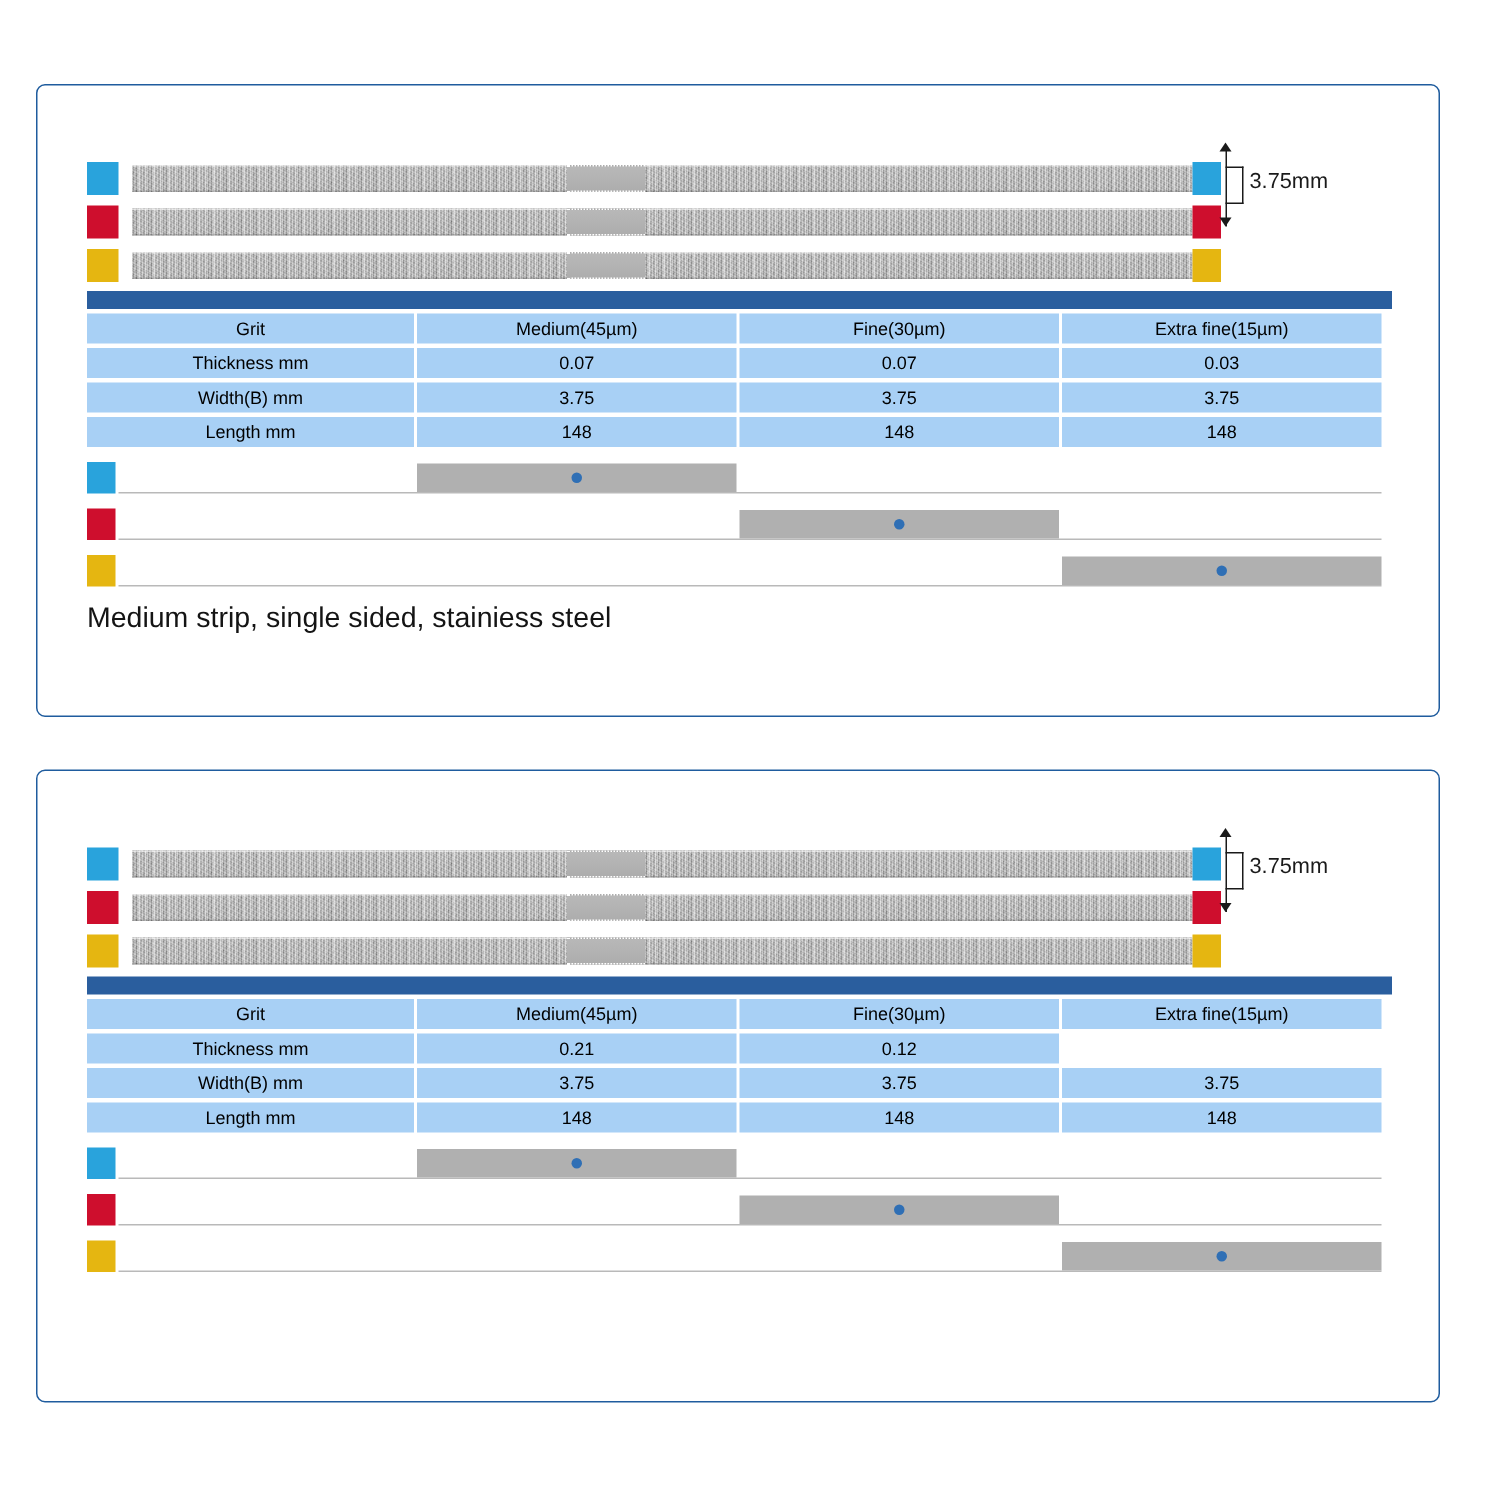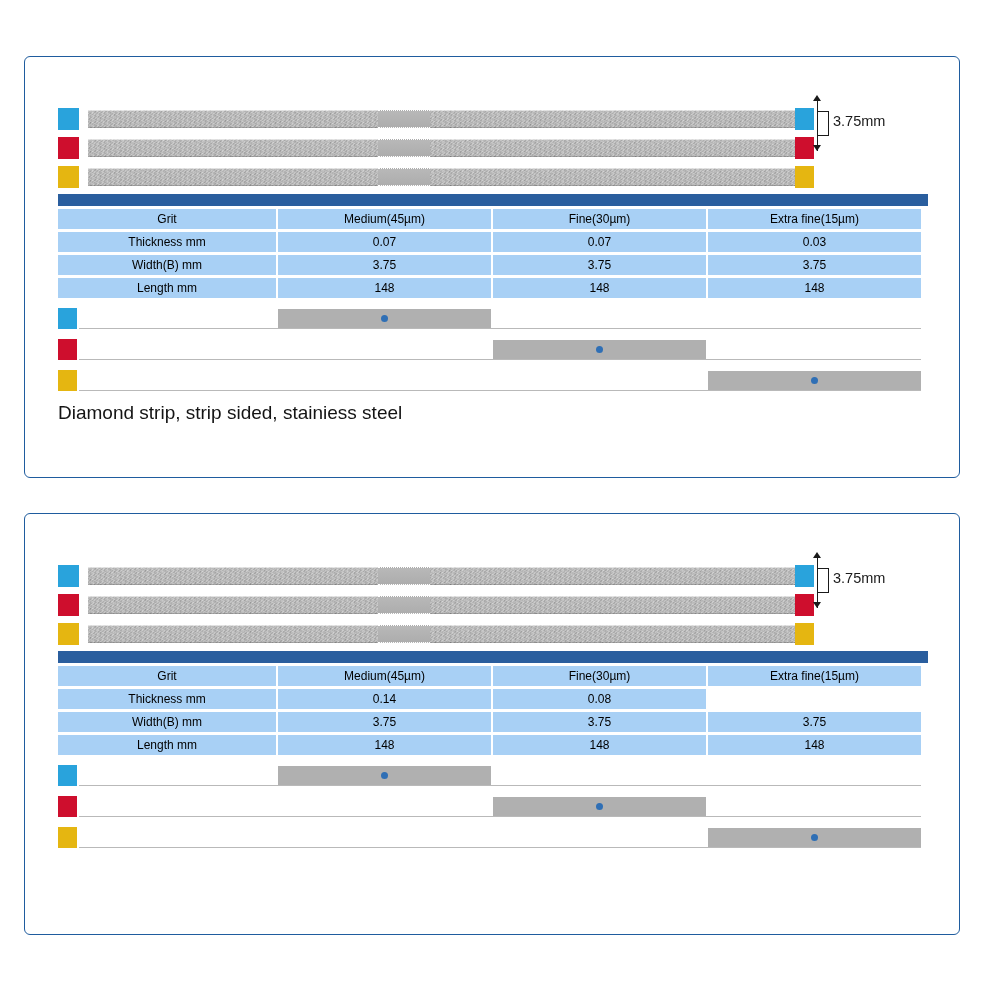--- a/index.html
+++ b/index.html
@@ -196,21 +196,21 @@
         <span class="grit-dot" style="left: 538px; background: rgb(47, 111, 181);"></span>
       </div>
       <div class="grit-row g2">
         <span class="grit-chip" style="background: rgb(229, 182, 17);"></span>
         <span class="grit-line" style="width: 842px;"></span>
         <span class="grit-seg" style="left: 650px; width: 213px; background: rgb(176, 176, 176);"></span>
         <span class="grit-dot" style="left: 753px; background: rgb(47, 111, 181);"></span>
       </div>
     </div>
 
-    <div class="caption">Diamond strip, strip sided, stainiess steel</div>
+    <div class="caption">Medium strip, single sided, stainiess steel</div>
   </div>
 
   <div class="panel" id="panel-1">
 
     <div class="strip-block">
       <div class="strip-row r0">
         <span class="chip left" style="background: rgb(41, 163, 220);"></span>
         <span class="strip-body"></span>
         <span class="strip-smooth"></span>
         <span class="chip right" style="background: rgb(41, 163, 220);"></span>
@@ -244,22 +244,22 @@
 
       <div class="trow">
         <div class="tcell c0">Grit</div>
         <div class="tcell c1">Medium(45µm)</div>
         <div class="tcell c2">Fine(30µm)</div>
         <div class="tcell c3">Extra fine(15µm)</div>
       </div>
 
       <div class="trow">
         <div class="tcell c0">Thickness mm</div>
-        <div class="tcell c1">0.14</div>
-        <div class="tcell c2">0.08</div>
+        <div class="tcell c1">0.21</div>
+        <div class="tcell c2">0.12</div>
       </div>
 
       <div class="trow">
         <div class="tcell c0">Width(B) mm</div>
         <div class="tcell c1">3.75</div>
         <div class="tcell c2">3.75</div>
         <div class="tcell c3">3.75</div>
       </div>
 
       <div class="trow">

